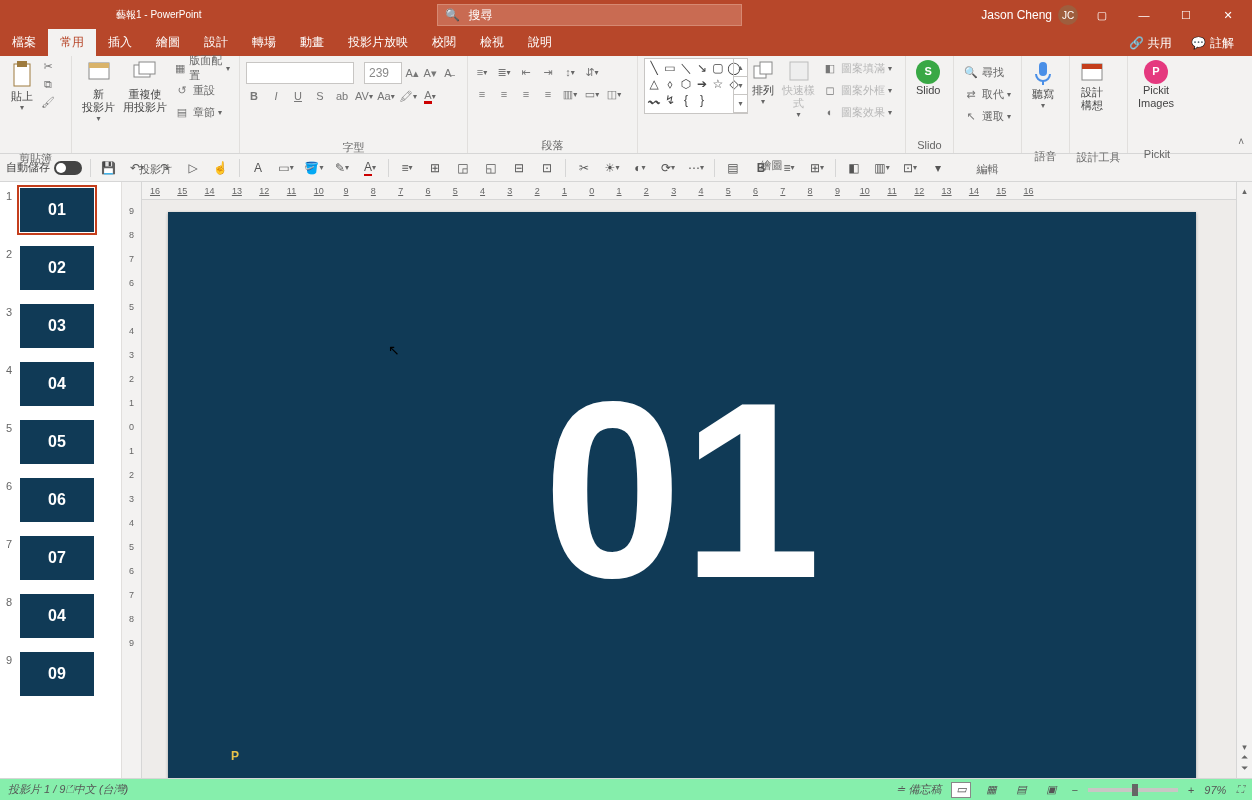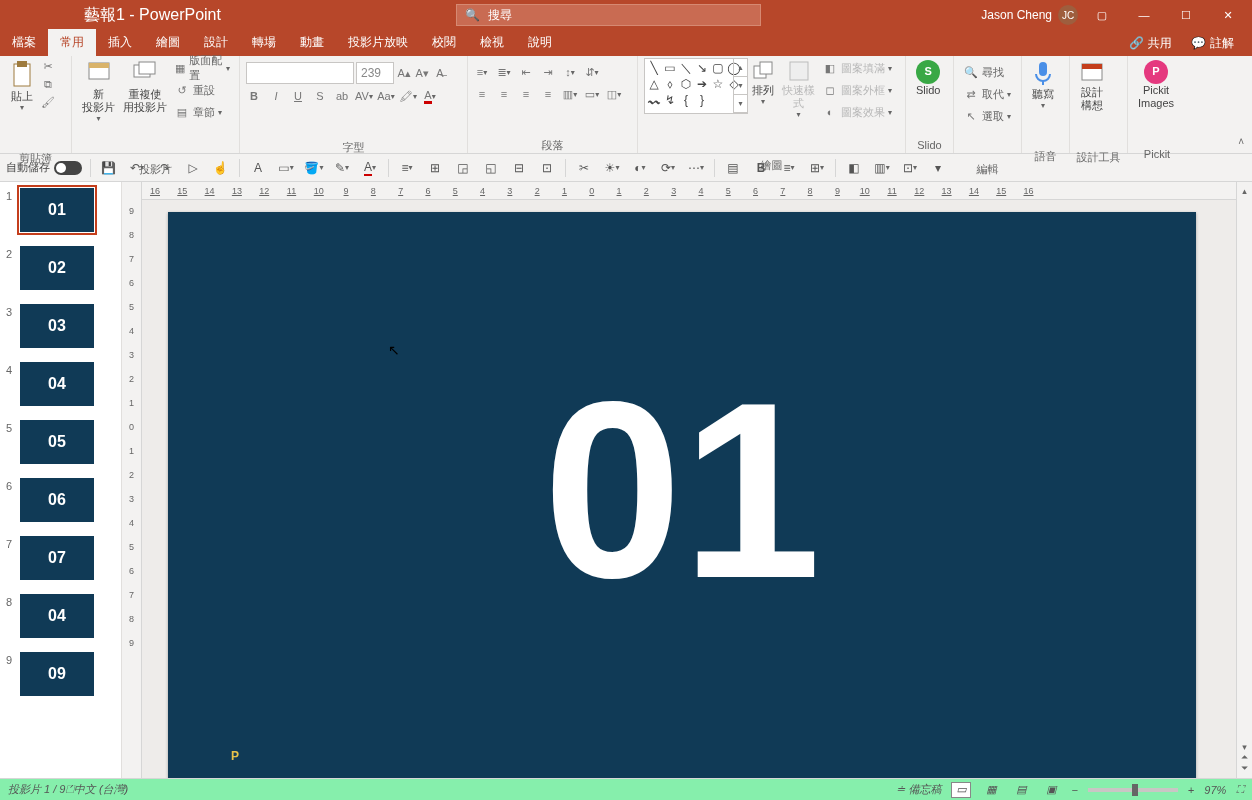--- a/index.html
+++ b/index.html
@@ -1,20 +1,20 @@
 <!DOCTYPE html>
 <html><head>
 <meta charset="utf-8">
 <style>
 * { margin:0; padding:0; box-sizing:border-box; font-family:"Microsoft JhengHei","Segoe UI",sans-serif; user-select:none; }
 body { width:1252px; height:800px; background:#fff; overflow:hidden; display:flex; flex-direction:column; font-size:12px; color:#444; }
 
 
 .title-bar { height:30px; background:#B7472A; display:flex; align-items:center; color:#fff; }
-.title-text { margin-left:84px; font-size:16px; }
+.title-text { margin-left:116px; font-size:10px; }
 .search-box { margin-left:235px; width:305px; height:22px; background:#C96B52; border:1px solid #D68972; display:flex; align-items:center; color:#fff; font-size:12px; }
 .search-box .glass { margin:0 8px; }
 .title-right { margin-left:auto; display:flex; align-items:center; gap:6px; padding-right:6px; }
 .user-name { font-size:12px; }
 .avatar { width:20px; height:20px; border-radius:50%; background:#9E5E3E; display:flex; align-items:center; justify-content:center; font-size:10px; }
 .win-btn { width:36px; height:30px; display:flex; align-items:center; justify-content:center; font-size:11px; }
 
 
 .ribbon-tabs { height:26px; background:#B7472A; display:flex; align-items:flex-end; color:#fff; }
 .ribbon-tabs .tab { padding:5px 12px; font-size:12px; }
@@ -27,21 +27,21 @@
 .group { display:flex; flex-direction:column; border-right:1px solid #E1DFDD; padding:2px 6px 0 6px; }
 .group-row { display:flex; align-items:flex-start; flex:1; }
 .group-label { text-align:center; font-size:11px; color:#666; padding-bottom:2px; position:relative;margin-top:36px; }
 .big-btn { display:flex; flex-direction:column; align-items:center; justify-content:flex-start; padding:2px 4px; font-size:11px; color:#444; text-align:center; line-height:1.2; }
 .big-btn svg, .big-btn .icon { margin-bottom:2px; }
 .drop { font-size:8px; color:#666; }
 .small-col { display:flex; flex-direction:column; gap:2px; justify-content:center; }
 .small-btn { height:20px; display:flex; align-items:center; font-size:11px; color:#666; padding:0 3px; gap:3px; }
 .small-btn.disabled, .disabled { color:#B8B8B8; }
 .font-name { width:108px; height:22px; border:1px solid #C8C6C4; background:#fff; font-size:12px; padding:0 4px; color:#888; }
-.font-size { width:38px; height:22px; border:1px solid #C8C6C4; background:#fff; font-size:12px; padding:0 4px; color:#888; text-align:left; }
+.font-size { width:38px; height:22px; border:1px solid #C8C6C4; background:#fff; font-size:12px; padding:0 4px; color:#888; text-align:left;margin-left:8px; }
 .ico { width:16px; height:16px; display:inline-flex; align-items:center; justify-content:center; font-size:11px; color:#777; }
 .shapes-gallery { width:104px; height:56px; border:1px solid #C8C6C4; background:#fff; display:flex; flex-wrap:wrap; align-content:flex-start; padding:2px; gap:2px; position:relative; }
 .shapes-gallery .shp { width:14px; height:14px; display:flex; align-items:center; justify-content:center; }
 .shapes-gallery .scroll { position:absolute; right:0; top:0; width:14px; height:100%; border-left:1px solid #C8C6C4; display:flex; flex-direction:column; }
 .shapes-gallery .scroll div { flex:1; display:flex; align-items:center; justify-content:center; font-size:8px; color:#666; border-bottom:1px solid #C8C6C4; }
 .collapse-arrow { position:absolute; right:8px; bottom:6px; font-size:10px; color:#666; }
 
 
 .sec-bar { height:28px; background:#F3F2F1; border-bottom:1px solid #D6D6D6; display:flex; align-items:center; padding:0 6px; gap:8px; }
 .autosave { display:flex; align-items:center; gap:4px; font-size:11px; color:#444; }

